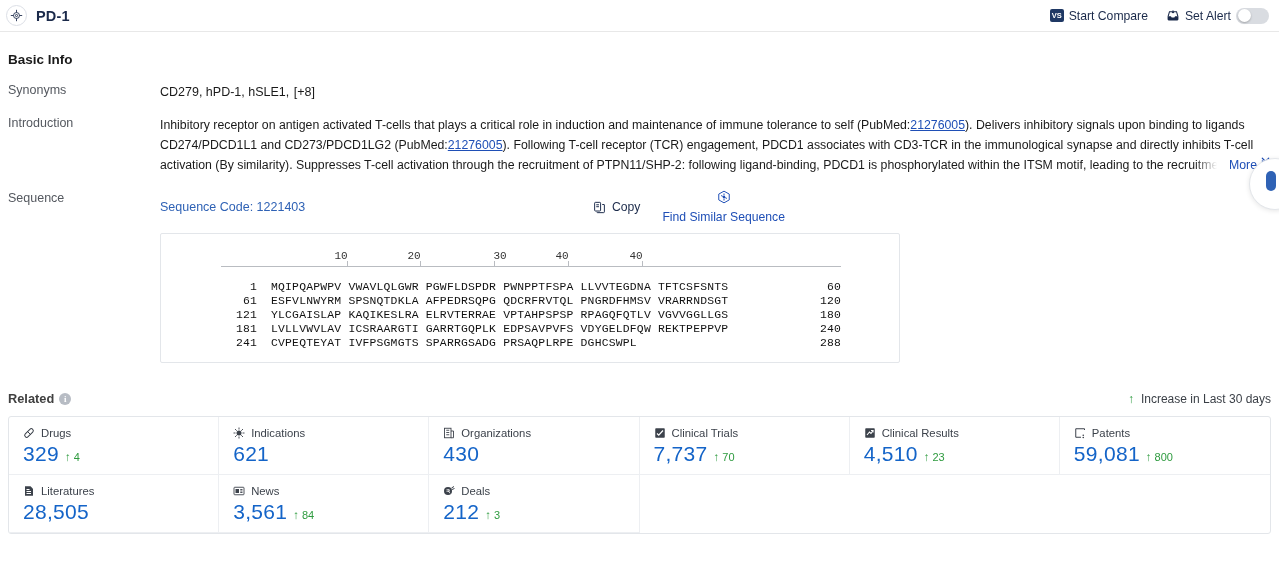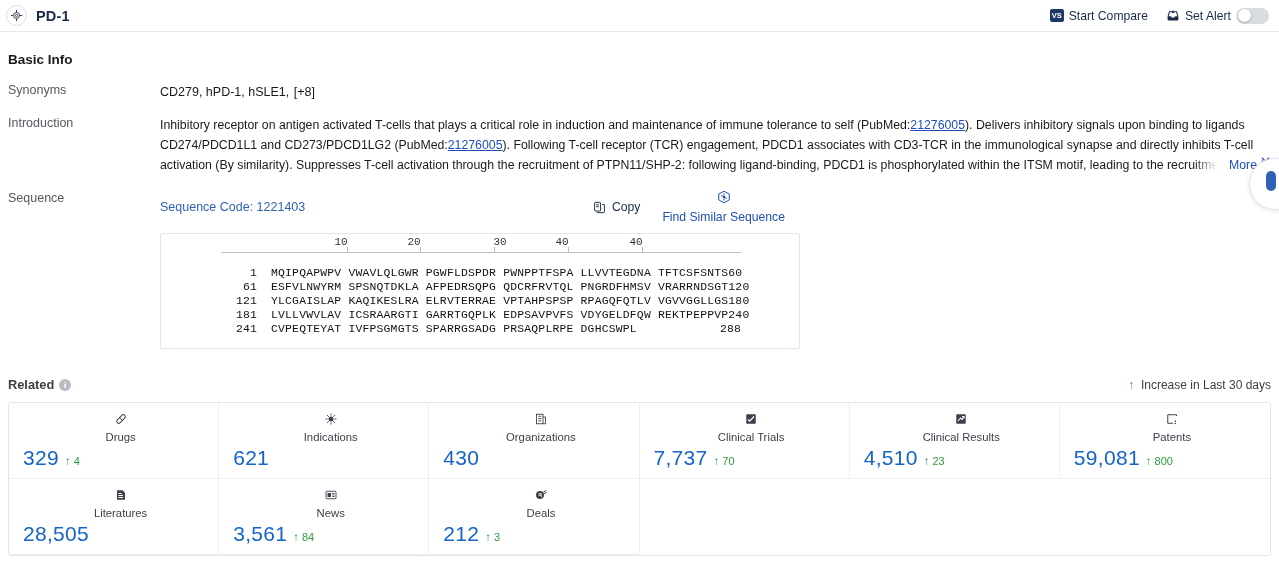--- a/index.html
+++ b/index.html
@@ -74,23 +74,23 @@
   .chev-dd { display:inline-block; }
 
   
   .seq-head { display:flex; align-items:center; }
   .seq-code { font-size:12.5px; color:#2f62b5; cursor:pointer;}
   .seq-actions { margin-left:auto; display:flex; align-items:center; gap:22px; padding-right:486px;}
   .seq-act { display:flex; align-items:center; gap:6px; font-size:12.2px; color:#1b2a4a; cursor:pointer;}
   .seq-act.blue { color:#1f4fb6;flex-direction:column; }
 
   .seq-box {
-    margin-top:9px; width:640px;
+    margin-top:9px; width:740px;
     border:1px solid #e3e6ea; border-radius:2px;
-    background:#fff; padding:2px 0 12px 0;
+    background:#fff; padding:16px 0 12px 0;
   }
   .seq-mono {
     font-family:"Liberation Mono", monospace;
     font-size:11.4px; color:#111; letter-spacing:.2px;
   }
   .ruler { position:relative; height:28px; margin:0 0 2px 0; }
   .ruler .nums { position:relative; height:14px; }
   .ruler .nums span {
     position:absolute; transform:translateX(-50%);
     font-family:"Liberation Mono", monospace; font-size:11px; color:#333;
@@ -118,21 +118,21 @@
   .arrow-up { color:#2e9b3f; font-size:12px; line-height:1; }
 
   .cards {
     margin-top:10px;
     border:1px solid #e3e6ea; border-radius:3px;
     display:grid; grid-template-columns:repeat(6, 1fr);
     background:#fff;
   }
   .card { padding:10px 0 8px 14px; border-right:1px solid #edeff2; border-bottom:1px solid #edeff2;}
   .card:nth-child(6n){ border-right:none; }
-  .card-head { display:flex; align-items:center; gap:6px; font-size:11.3px; color:#3c424b;flex-direction:column; }
+  .card-head { display:flex; align-items:center; gap:6px; font-size:11.3px; color:#3c424b; }
   .card-val { margin-top:3px; display:flex; align-items:baseline; gap:6px; }
   .card-num { font-size:21px; color:#1464c8; font-weight:normal; letter-spacing:.3px;}
   .card-delta { font-size:11px; color:#2e9b3f; display:flex; align-items:baseline; gap:3px;}
   .card-delta .d-arrow { color:#2e9b3f; font-size:11.5px;}
 
   
   .float-widget {
     position:absolute; right:-22px; top:158px;
     width:52px;height:52px;border-radius:50%;
     background:#fff; border:1px solid #e3e6ea;

